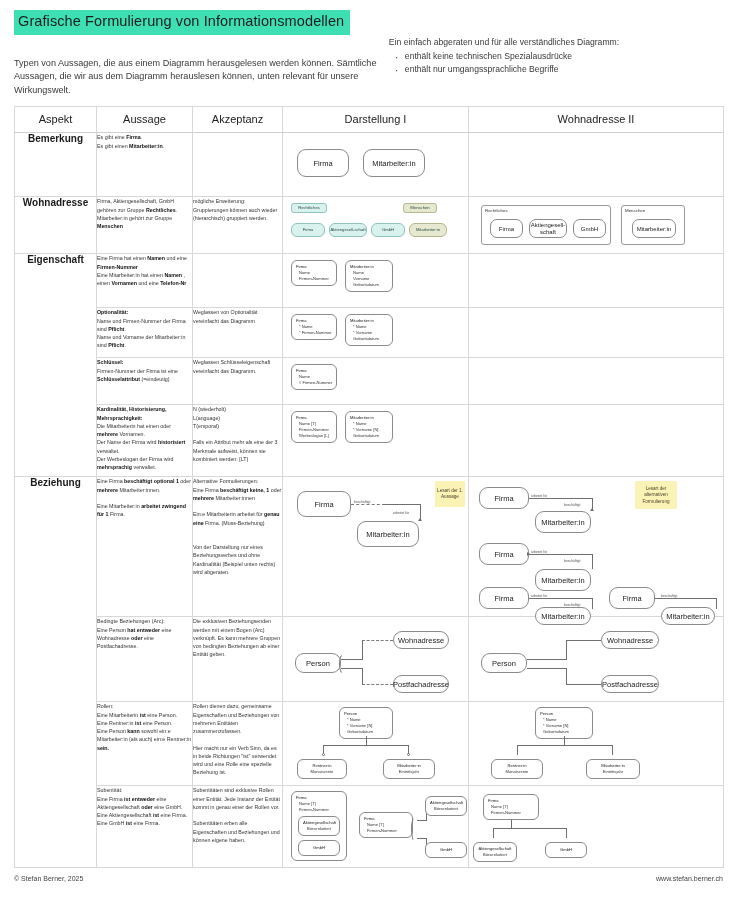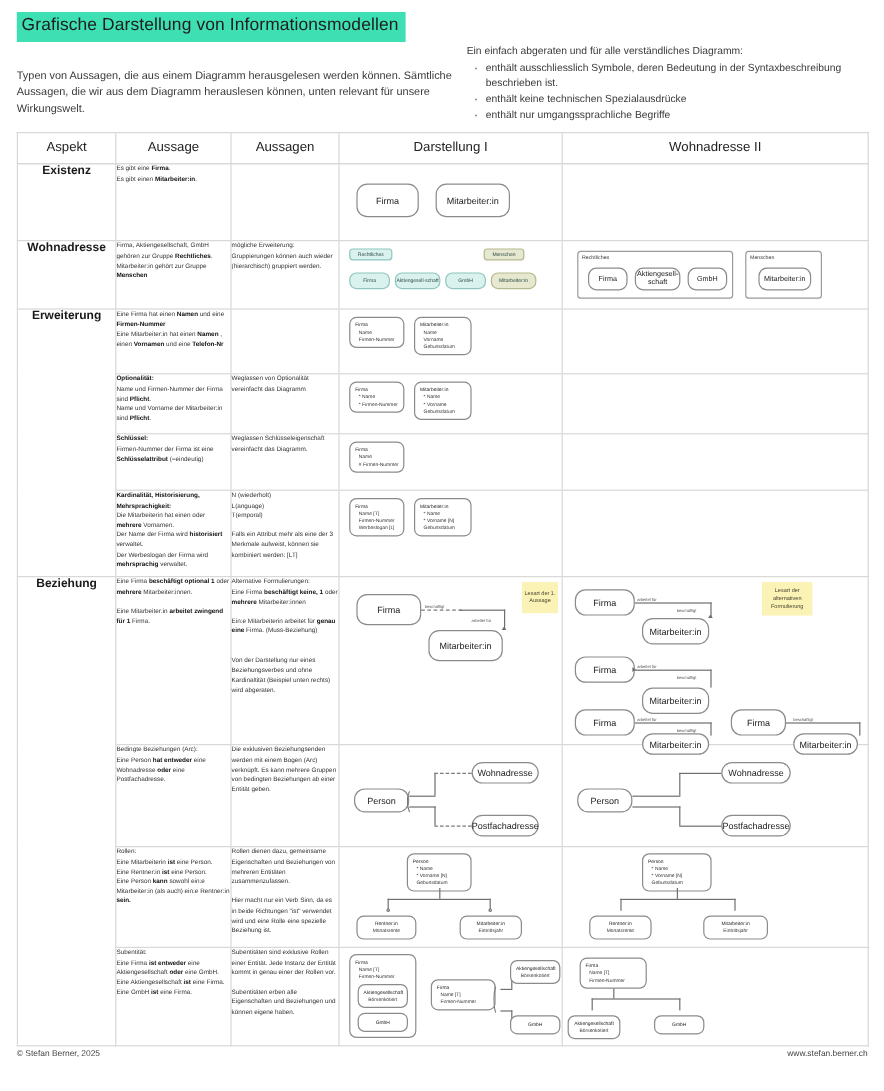--- a/index.html
+++ b/index.html
@@ -161,54 +161,53 @@
     font-size:7px; color:#444;
   }
 </style>
 </head>
 <body>
 
 <div class="page">
 
   <div class="header">
     <div class="hdr-left">
-      <div class="title-band">Grafische Darstellung von Informationsmodellen</div>
+      <div class="title-band">Grafische Formulierung von Informationsmodellen</div>
       <div class="intro second">Typen von Aussagen, die aus einem Diagramm herausgelesen werden können. Sämtliche Aussagen, die wir aus dem Diagramm herauslesen können, unten relevant für unsere Wirkungswelt.</div>
     </div>
     <div class="hdr-right">
       <div class="lead">Ein einfach abgeraten und für alle verständliches Diagramm:</div>
       <ul>
-        <li>enthält ausschliesslich Symbole, deren Bedeutung in der Syntaxbeschreibung beschrieben ist.</li>
         <li>enthält keine technischen Spezialausdrücke</li>
         <li>enthält nur umgangssprachliche Begriffe</li>
       </ul>
     </div>
   </div>
 
   <table class="matrix">
     <colgroup>
       <col class="c-aspekt">
         <col class="c-aussage">
         <col class="c-bemerk">
         <col class="c-d1">
         <col class="c-d2">
     </colgroup>
     <thead>
       <tr>
         <th>Aspekt</th>
         <th>Aussage</th>
-        <th>Aussagen</th>
+        <th>Akzeptanz</th>
         <th>Darstellung I</th>
         <th>Wohnadresse II</th>
       </tr>
     </thead>
     <tbody>
 
       <tr style="height:64px">
-        <td class="aspekt">Existenz</td>
+        <td class="aspekt">Bemerkung</td>
         <td class="txt">Es gibt eine <b>Firma</b>.<br>Es gibt einen <b>Mitarbeiter:in</b>.</td>
         <td class="txt"></td>
         <td class="diag">
           <div class="canvas">
             <div class="ent big" style="left:14px;top:16px;width:52px;height:28px">Firma</div>
             <div class="ent big" style="left:80px;top:16px;width:62px;height:28px">Mitarbeiter:in</div>
           </div>
         </td>
         <td class="diag">
             <div class="canvas"></div>
@@ -239,21 +238,21 @@
             </div>
             <div class="grp" style="left:152px;top:8px;width:64px;height:40px">
               <span class="lbl">Menschen</span>
               <div class="ent" style="left:10px;top:13px;width:44px;height:19px">Mitarbeiter:in</div>
             </div>
           </div>
         </td>
       </tr>
 
       <tr style="height:54px">
-        <td class="aspekt" rowspan="4">Erweiterung</td>
+        <td class="aspekt" rowspan="4">Eigenschaft</td>
         <td class="txt">Eine Firma hat einen <b>Namen</b> und eine <b>Firmen-Nummer</b><br>Eine Mitarbeiter:in hat einen <b>Namen</b> , einen <b>Vornamen</b> und eine <b>Telefon-Nr</b></td>
         <td class="txt"></td>
         <td class="diag">
           <div class="canvas">
             <div class="attr-box" style="left:8px;top:6px;width:46px">
               <div class="hd">Firma</div>
               <div class="ai">Name</div>
               <div class="ai">Firmen-Nummer</div>
             </div>
             <div class="attr-box" style="left:62px;top:6px;width:48px">

